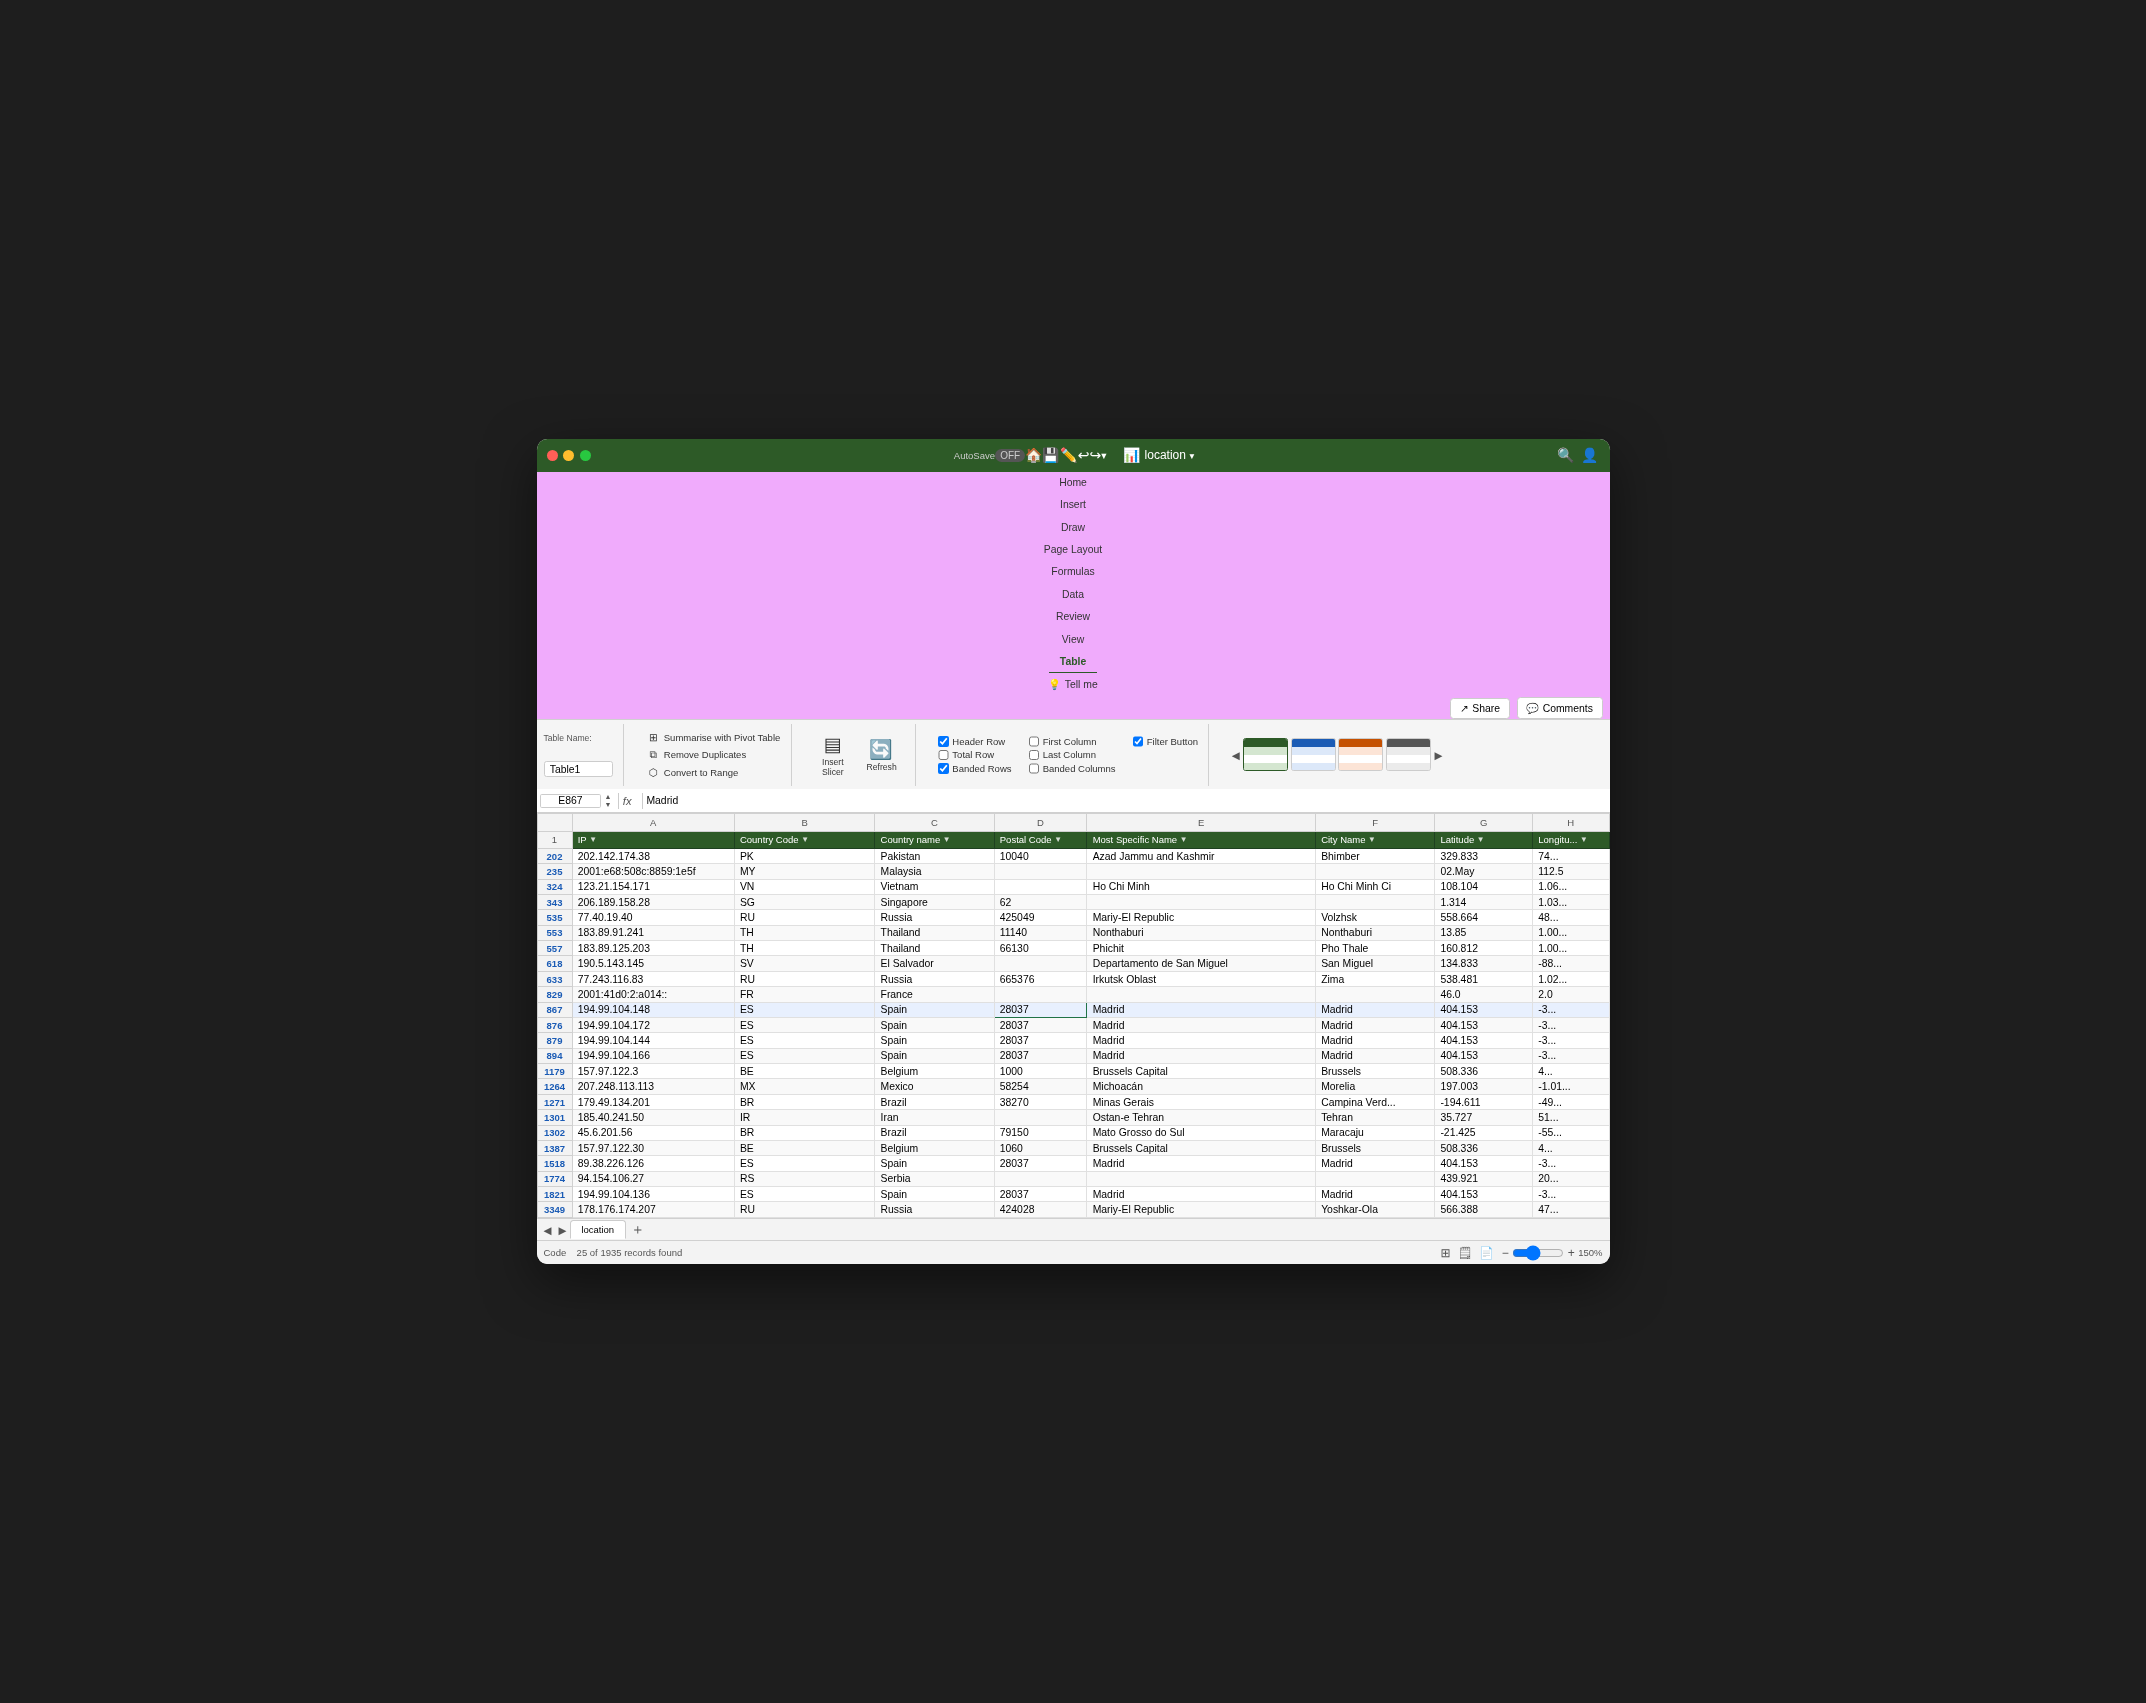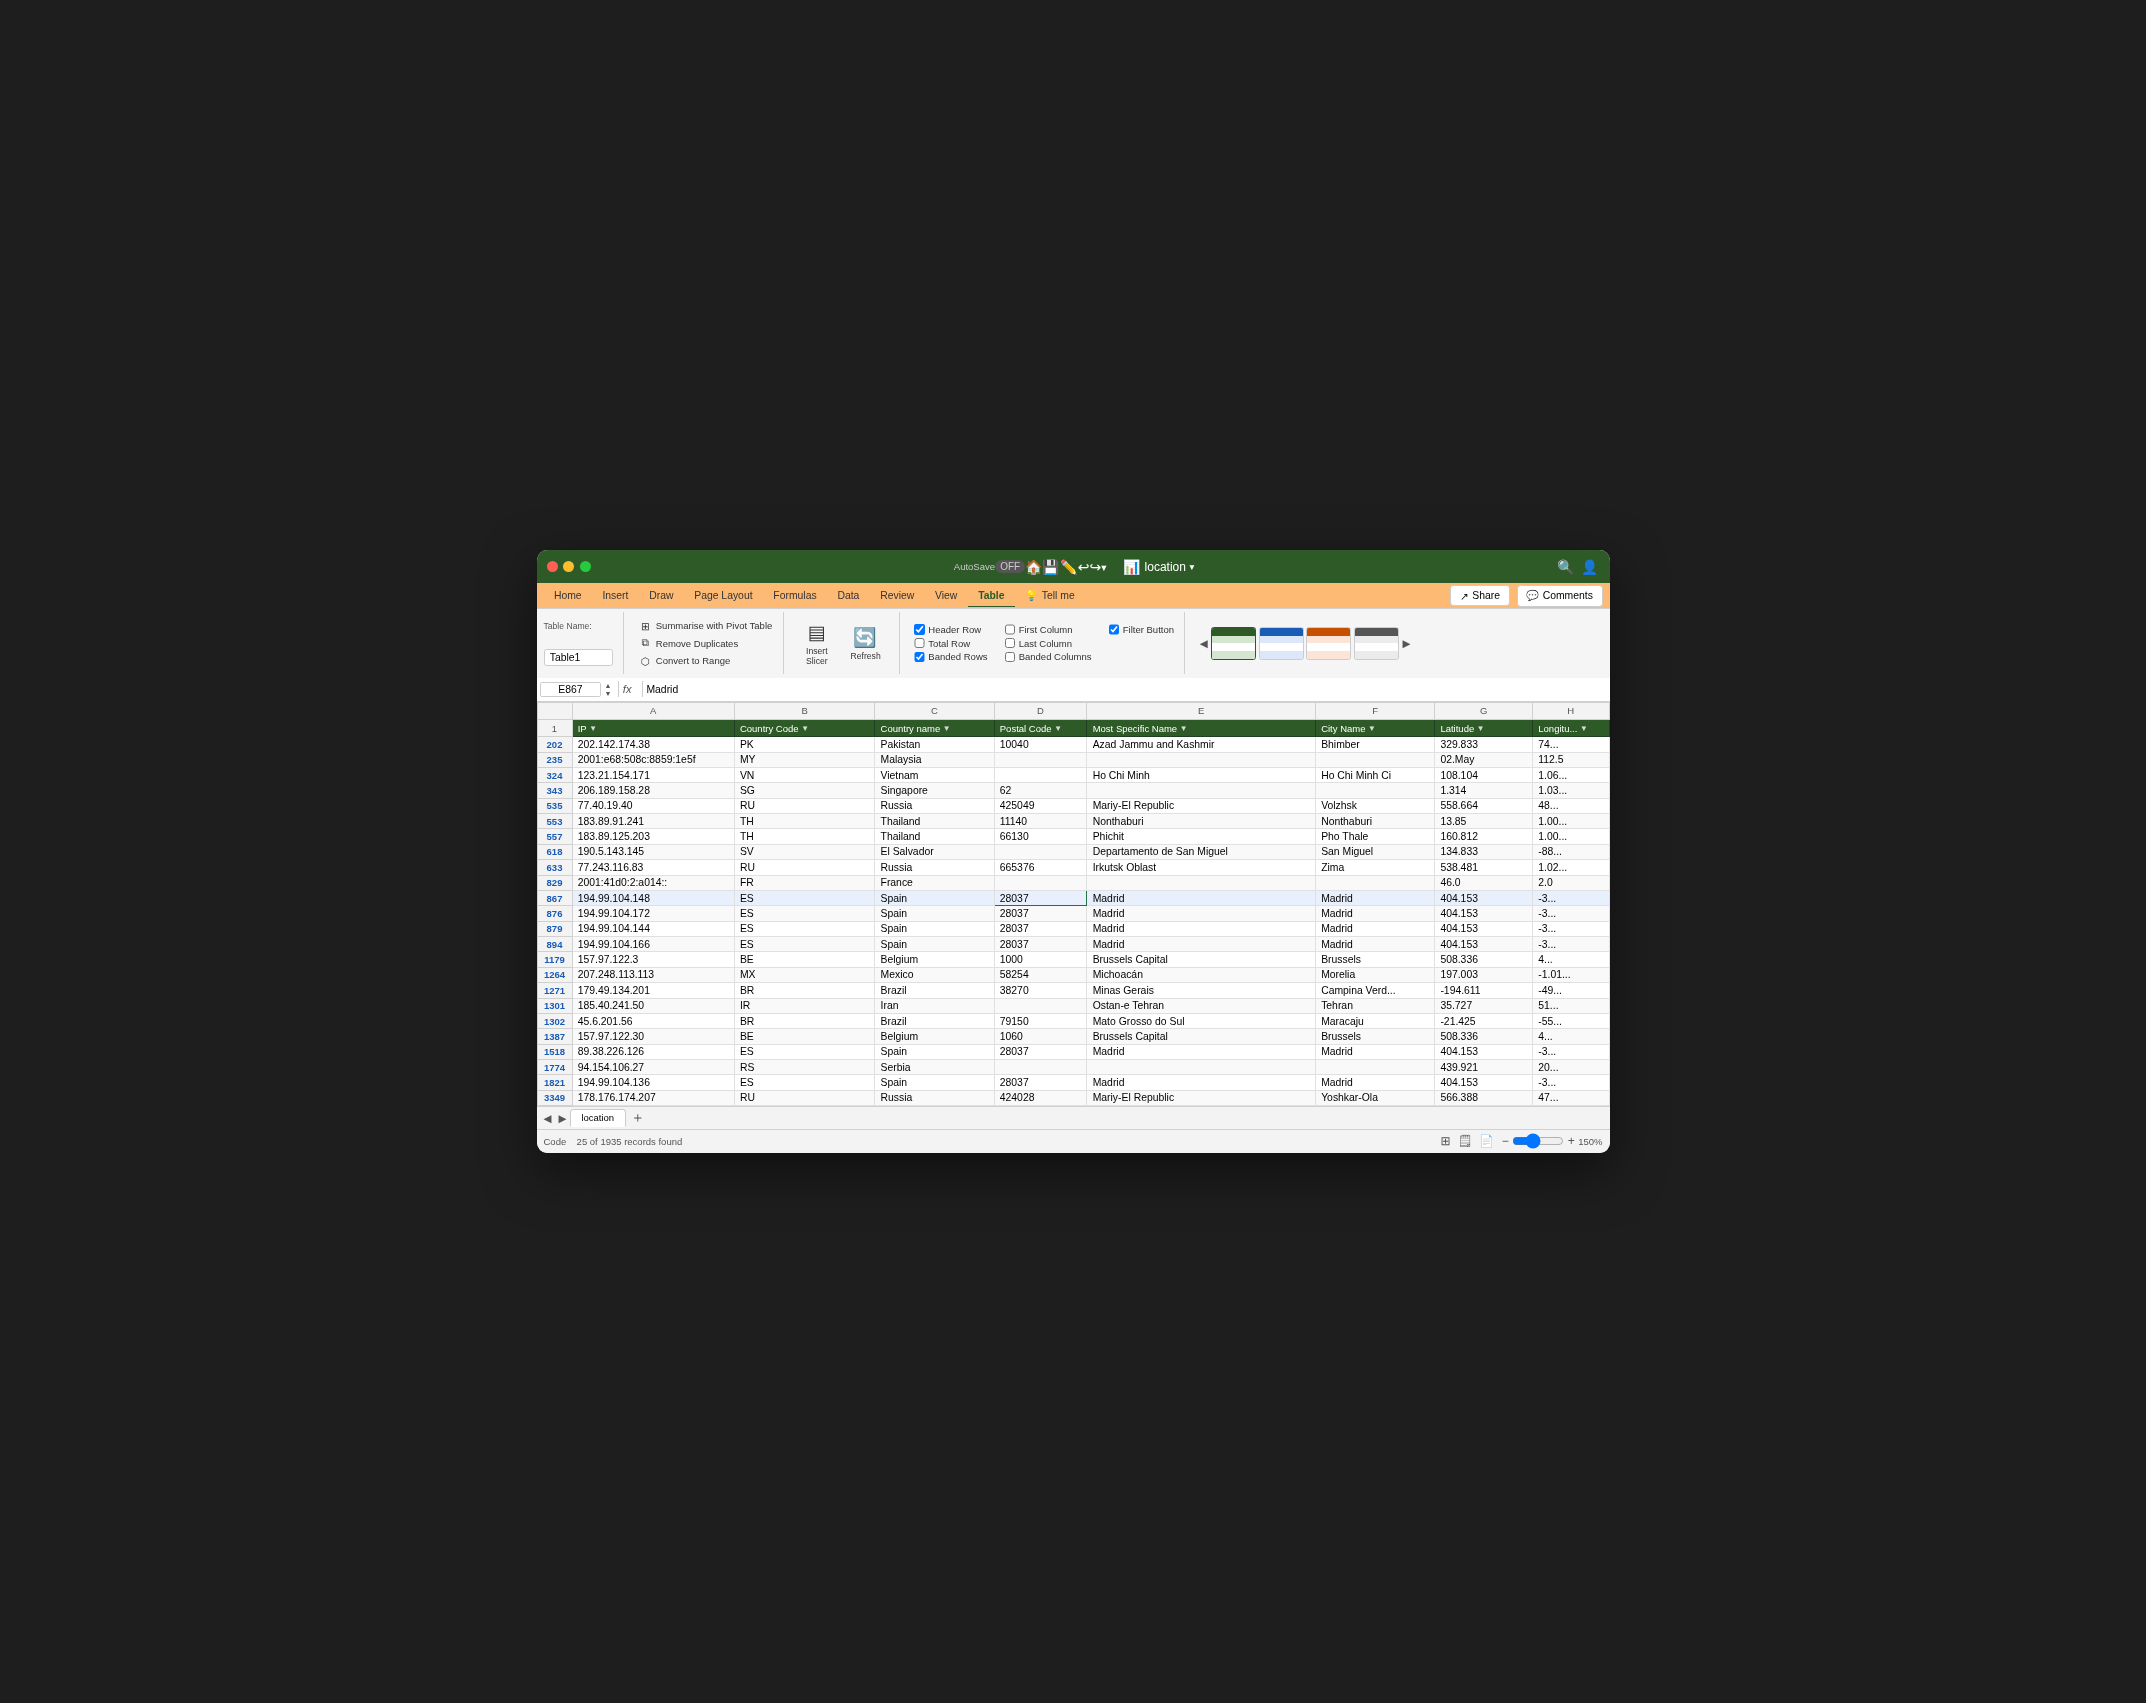--- a/index.html
+++ b/index.html
@@ -78,22 +78,23 @@
     .titlebar-right {
       display: flex;
       gap: 7px;
       color: white;
       font-size: 14px;
     }
     .ribbon-tabs {
       display: flex;
       align-items: center;
       padding: 0 7px;
-      background: #fdba74;
+      background: #f0abfc;
       border-bottom: 0.9px solid #d0d0d0;
+      flex-direction: column;
     }
     .ribbon-tab {
       padding: 5.2px 10.4px;
       font-size: 10.4px;
       color: #333;
       cursor: pointer;
       border-bottom: 1.7px solid transparent;
     }
     .ribbon-tab.active {
       color: #2d5a27;
@@ -114,21 +115,21 @@
       background: white;
       cursor: pointer;
       display: flex;
       align-items: center;
       gap: 3.5px;
     }
     .ribbon-content {
       display: flex;
       align-items: stretch;
       padding: 3.5px 7px;
-      gap: 4px;
+      gap: 12px;
       min-height: 69px;
     }
     .ribbon-group {
       display: flex;
       flex-direction: column;
       padding: 0 10.4px;
       border-right: 0.9px solid #d0d0d0;
       justify-content: center;
       gap: 3.5px;
     }

